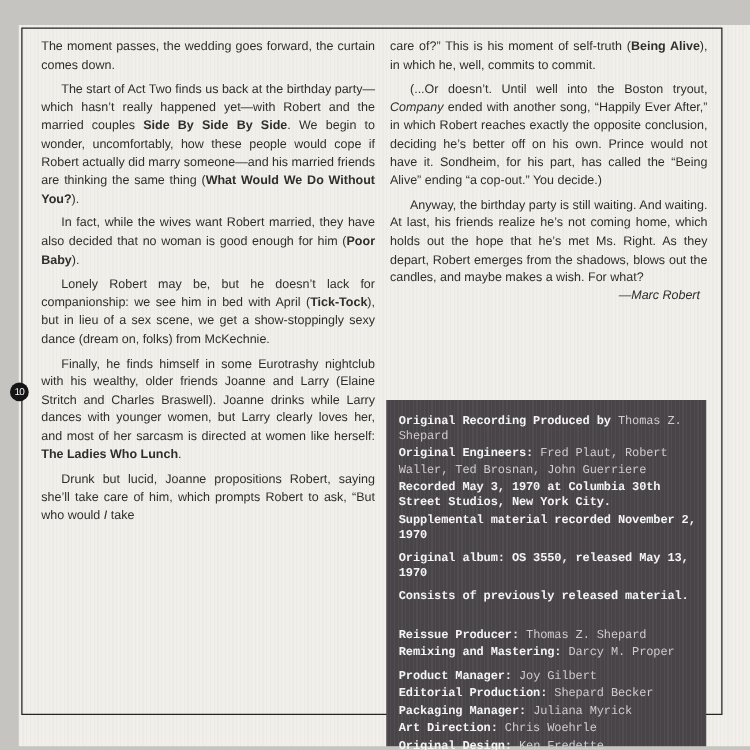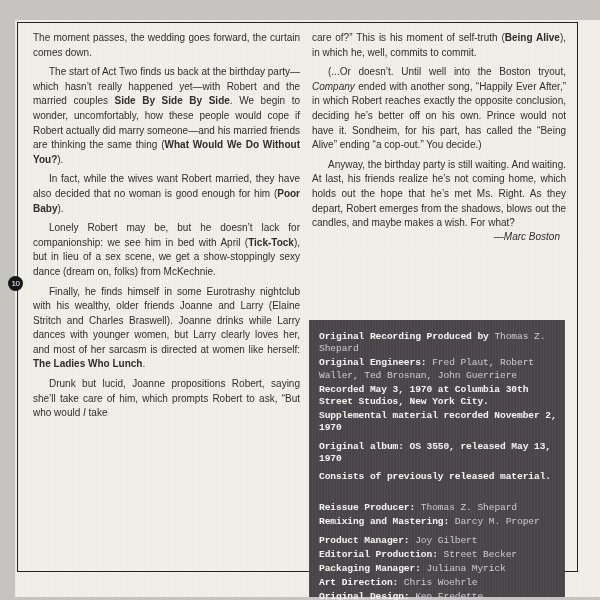--- a/index.html
+++ b/index.html
@@ -13,21 +13,21 @@
   .paper{
     position:absolute;left:15px;top:20px;width:585px;height:577px;
     background:var(--paper);
     background-image:repeating-linear-gradient(90deg,rgba(0,0,0,0.018) 0 1px,rgba(255,255,255,0.0) 1px 3px);
   }
   .frame{
     position:absolute;left:17px;top:22px;width:561px;height:550px;
     border:1.6px solid var(--frame);box-sizing:border-box;z-index:1;
   }
   .badge{
-    position:absolute;left:8px;top:276px;width:15px;height:15px;border-radius:50%;
+    position:absolute;left:8px;top:306px;width:15px;height:15px;border-radius:50%;
     background:var(--badge-bg);color:var(--badge-text);
     font-size:8px;font-weight:normal;letter-spacing:-0.5px;
     display:flex;align-items:center;justify-content:center;z-index:5;text-align:center;
   }
   .col{position:absolute;color:var(--ink);font-size:10px;line-height:14.6px;z-index:2;}
   .col-left{left:33px;top:31px;width:267px;}
   .col-right{left:312px;top:31px;width:254px;}
   .col p{margin:0 0 5px 0;text-align:justify;hyphens:none;-webkit-hyphens:none;}
   .col p.indent{text-indent:16px;}
   .col p.p-right{text-align:right;padding-right:6px;margin-top:-6px;}
@@ -61,32 +61,32 @@
       <p class="indent "><span class="">The start of Act Two finds us back at the birthday party—which hasn’t really happened yet—with Robert and the married couples </span><span class="b ">Side By Side By Side</span><span class="">. We begin to wonder, uncomfortably, how these people would cope if Robert actually did marry someone—and his married friends are thinking the same thing (</span><span class="b ">What Would We Do Without You?</span><span class="">).</span></p>
       <p class="indent "><span class="">In fact, while the wives want Robert married, they have also decided that no woman is good enough for him (</span><span class="b ">Poor Baby</span><span class="">).</span></p>
       <p class="indent "><span class="">Lonely Robert may be, but he doesn’t lack for companionship: we see him in bed with April (</span><span class="b ">Tick-Tock</span><span class="">), but in lieu of a sex scene, we get a show-stoppingly sexy dance (dream on, folks) from McKechnie.</span></p>
       <p class="indent "><span class="">Finally, he finds himself in some Eurotrashy nightclub with his wealthy, older friends Joanne and Larry (Elaine Stritch and Charles Braswell). Joanne drinks while Larry dances with younger women, but Larry clearly loves her, and most of her sarcasm is directed at women like herself: </span><span class="b ">The Ladies Who Lunch</span><span class="">.</span></p>
       <p class="indent "><span class="">Drunk but lucid, Joanne propositions Robert, saying she’ll take care of him, which prompts Robert to ask, “But who would </span><span class="i">I</span><span class=""> take</span></p>
     </div>
   <div class="col col-right">
       <p class=""><span class="">care of?” This is his moment of self-truth (</span><span class="b ">Being Alive</span><span class="">), in which he, well, commits to commit.</span></p>
       <p class="indent "><span class="">(...Or doesn’t. Until well into the Boston tryout, </span><span class="i">Company</span><span class=""> ended with another song, “Happily Ever After,” in which Robert reaches exactly the opposite conclusion, deciding he’s better off on his own. Prince would not have it. Sondheim, for his part, has called the “Being Alive” ending “a cop-out.” You decide.)</span></p>
       <p class="indent "><span class="">Anyway, the birthday party is still waiting. And waiting. At last, his friends realize he’s not coming home, which holds out the hope that he’s met Ms. Right. As they depart, Robert emerges from the shadows, blows out the candles, and maybe makes a wish. For what?</span></p>
-      <p class="p-right "><span class="i">—Marc Boston</span></p>
+      <p class="p-right "><span class="i">—Marc Robert</span></p>
     </div>
   <div class="credits">
       <p class=""><span class="b ">Original Recording Produced by </span><span class="">Thomas Z. Shepard</span></p>
       <p class=""><span class="b ">Original Engineers: </span><span class="">Fred Plaut, Robert Waller, Ted Brosnan, John Guerriere</span></p>
       <p class=""><span class="b ">Recorded May 3, 1970 at Columbia 30th Street Studios, New York City.</span></p>
       <p class=""><span class="b ">Supplemental material recorded November 2, 1970</span></p>
       <p class="gap-small"><span class="b ">Original album: OS 3550, released May 13, 1970</span></p>
       <p class="gap-small"><span class="b ">Consists of previously released material.</span></p>
       <p class="gap-large"><span class="b ">Reissue Producer: </span><span class="">Thomas Z. Shepard</span></p>
       <p class=""><span class="b ">Remixing and Mastering: </span><span class="">Darcy M. Proper</span></p>
       <p class="gap-small"><span class="b ">Product Manager: </span><span class="">Joy Gilbert</span></p>
-      <p class=""><span class="b ">Editorial Production: </span><span class="">Street Becker</span></p>
+      <p class=""><span class="b ">Editorial Production: </span><span class="">Shepard Becker</span></p>
       <p class=""><span class="b ">Packaging Manager: </span><span class="">Juliana Myrick</span></p>
       <p class=""><span class="b ">Art Direction: </span><span class="">Chris Woehrle</span></p>
       <p class=""><span class="b ">Original Design: </span><span class="">Ken Fredette</span></p>
       <p class=""><span class="b ">Photos courtesy of Sony Music Photo Archives.</span></p>
       <p class="gap-small"><span class="b ">Special thanks to </span><span class="">Brian McKenna and Jon Naatjes.</span></p>
     </div>
 </div>
 
 </body></html>

